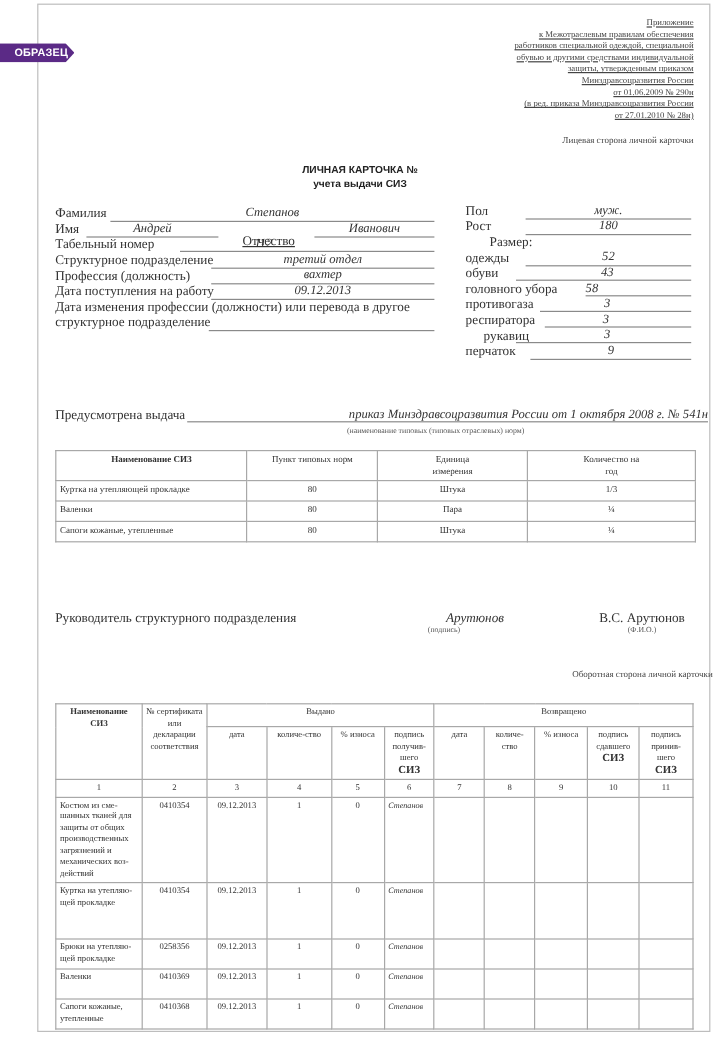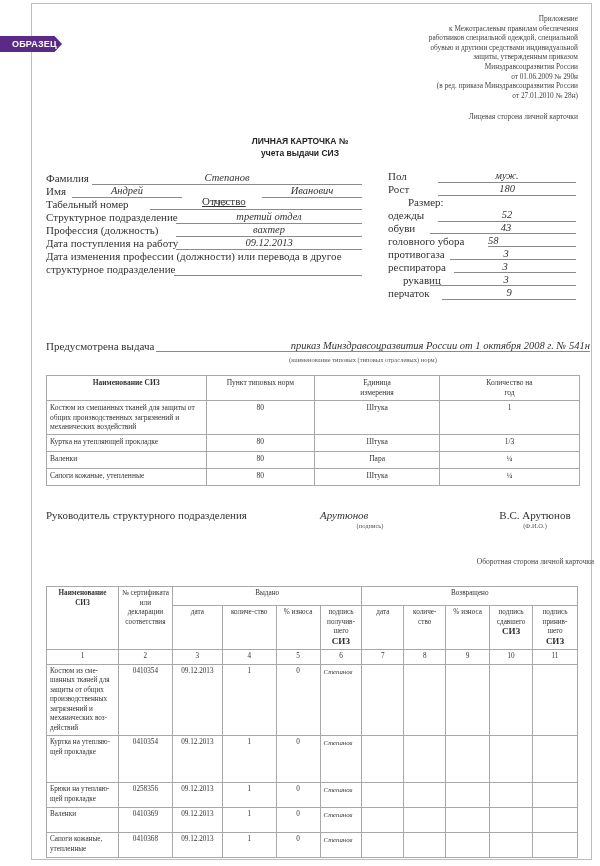--- a/index.html
+++ b/index.html
@@ -5,21 +5,21 @@
   html, body { margin:0; padding:0; background:#fff; }
   body { width:600px; height:866px; position:relative; overflow:hidden;
          font-family:"Liberation Serif", "DejaVu Serif", serif; color:#2a2a2a; }
   .frame { position:absolute; left:31px; top:3px; width:561px; height:857px;
            border-left:1px solid #bdbdbd; border-top:1px solid #bdbdbd; border-right:1px solid #bdbdbd; border-bottom:1px solid #bdbdbd; box-sizing:border-box; }
   .badge { position:absolute; left:0; top:36px; height:16px; width:62px;
            background:#5b2a86; color:#fff; font-family:"Liberation Sans","DejaVu Sans",sans-serif;
            font-weight:bold; font-size:9px; line-height:16px; padding-left:12px; box-sizing:border-box;
            clip-path: polygon(0 0, 88% 0, 100% 50%, 88% 100%, 0 100%); letter-spacing:0.2px; }
   .appendix { position:absolute; right:22px; top:14px; width:170px; text-align:right;
-              font-size:7.3px; line-height:9.6px; color:#444; }
+              font-size:7.3px; line-height:9.6px; color:#444;text-decoration:underline; }
   .appendix div { white-space:nowrap; }
   .side-label { position:absolute; font-size:7.5px; color:#444; white-space:nowrap;margin-left:24px; }
   .title { position:absolute; left:0; width:600px; text-align:center;
            font-family:"Liberation Sans","DejaVu Sans",sans-serif; font-weight:bold; font-size:8.5px; color:#222; }
   .line { position:absolute; border-bottom:1px solid #8a8a8a; height:12px; text-align:center;
           font-style:italic; font-size:10.5px; line-height:12px; color:#333; }
   .label { position:absolute; font-size:11px; line-height:13px; color:#333; white-space:nowrap; }
   .small-cap { position:absolute; font-size:6.5px; color:#555; text-align:center; white-space:nowrap; }
   table { border-collapse:collapse; position:absolute; }
   td, th { border:1px solid #a8a8a8; font-weight:normal; font-size:7.5px; color:#333; vertical-align:top; padding:2px 3px; line-height:9.5px; }
@@ -121,26 +121,20 @@
       <col style="width:140px">
     </colgroup>
   <tbody>
       <tr>
     <th style="height:20px">Наименование СИЗ</th>
     <th style="font-weight:normal">Пункт типовых норм</th>
     <th style="font-weight:normal; padding:2px 38px">Единица измерения</th>
     <th style="font-weight:normal; padding:2px 46px">Количество на год</th>
   </tr>
   <tr>
-    <td style="height:28px">Костюм из смешанных тканей для защиты от общих производственных загрязнений и механических воздействий</td>
-    <td class="c">80</td>
-    <td class="c">Штука</td>
-    <td class="c">1</td>
-  </tr>
-  <tr>
     <td style="height:12px">Куртка на утепляющей прокладке</td>
     <td class="c">80</td>
     <td class="c">Штука</td>
     <td class="c">1/3</td>
   </tr>
   <tr>
     <td style="height:12px">Валенки</td>
     <td class="c">80</td>
     <td class="c">Пара</td>
     <td class="c">¼</td>
@@ -148,21 +142,21 @@
   <tr>
     <td style="height:12px">Сапоги кожаные, утепленные</td>
     <td class="c">80</td>
     <td class="c">Штука</td>
     <td class="c">¼</td>
   </tr>
 </tbody>
   </table>
 
 <div class="label" style="left:46px; top:509px;">Руководитель структурного подразделения</div>
-<div class="label" style="left:320px; top:509px; width:100px; text-align:left; font-style:italic;">Арутюнов</div>
+<div class="label" style="left:320px; top:509px; width:100px; text-align:right; font-style:italic;">Арутюнов</div>
 <div class="small-cap" style="left:320px; top:522px; width:100px;">(подпись)</div>
 <div class="label" style="left:490px; top:509px; width:90px; text-align:center;">В.С. Арутюнов</div>
 <div class="small-cap" style="left:490px; top:522px; width:90px;">(Ф.И.О.)</div>
 
 <div class="side-label" style="right:6px; top:557px;">Оборотная сторона личной карточки</div>
 
 <table class="t2" style="left:46px; top:586px; width:532px;">
   <colgroup>
     <col style="width:72px">
       <col style="width:54px">

